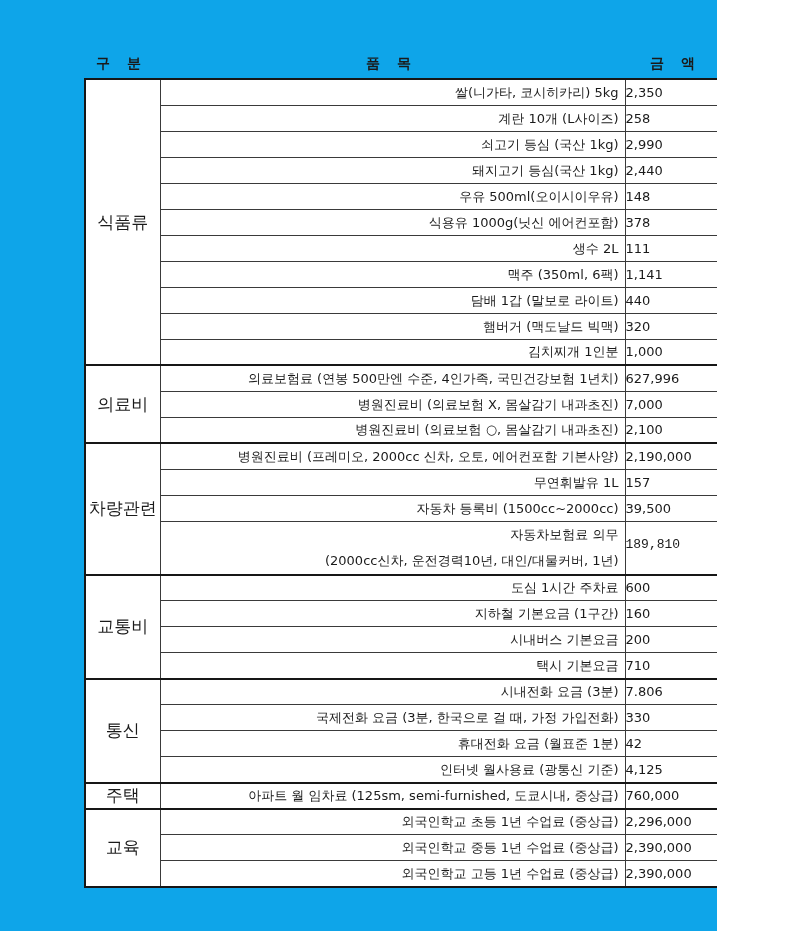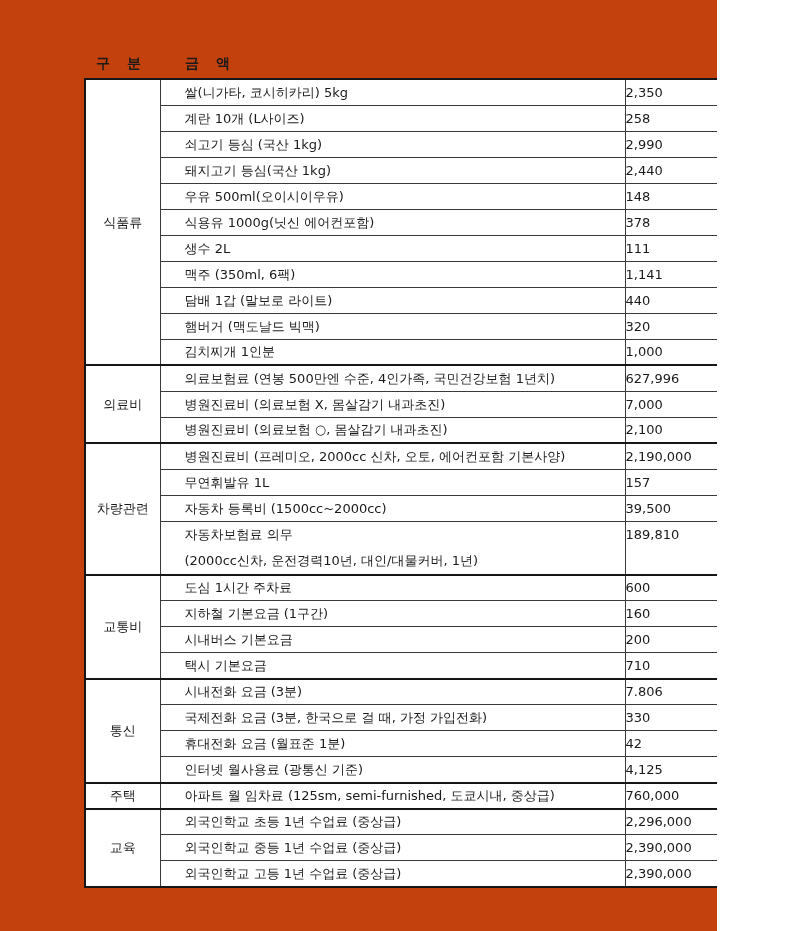--- a/index.html
+++ b/index.html
@@ -5,21 +5,21 @@
   * { margin: 0; padding: 0; box-sizing: border-box; }
   html, body {
     width: 809px; height: 931px;
     background: #ffffff;
     font-family: "DejaVu Sans", "Liberation Sans", sans-serif;
     color: #1a1a1a;
   }
   .sheet {
     position: relative;
     width: 717px; height: 931px;
-    background: #c2410c;
+    background: #0ea5e9;
     overflow: hidden;
   }
   .doc {
     position: absolute;
     left: 84px; top: 50px;
     width: 643px;
   }
   .head-row {
     display: flex;
     width: 643px;
@@ -49,47 +49,48 @@
     border: 1px solid #3a3a3a;
     height: 26px;
     line-height: 17px;
     vertical-align: middle;
     background: #ffffff;
   }
   table.price { border: 2px solid #161616; }
   table.price td.section-start { border-top: 2px solid #161616; }
   td.cat-cell {
     text-align: center;
-    font-size: 13px;
+    font-size: 17px;
     letter-spacing: 0px;
     white-space: nowrap;
   }
   td.item-cell {
-    text-align: left;
+    text-align: right;
     padding-left: 24px;
     padding-right: 6px;
     white-space: nowrap;
     overflow: hidden;
   }
   td.amt-cell {
     text-align: left;
     white-space: nowrap;
   }
   tr.tall td { height: 53px; }
   tr.tall td.item-cell .line { display: block; line-height: 26px; }
-  tr.tall td.amt-cell { vertical-align: top; line-height: 26px; padding-top: 0; }
+  tr.tall td.amt-cell { vertical-align: top; line-height: 26px; padding-top: 10px; font-family: Liberation Mono, monospace; }
 </style>
 </head>
 <body>
 
 <div class="sheet">
   <div class="doc">
 
     <div class="head-row">
       <div class="head-cell hc-cat">구 분</div>
+      <div class="head-cell hc-item">품  목</div>
       <div class="head-cell hc-amt">금 액</div>
     </div>
 
     <table class="price">
       <colgroup>
         <col class="c-cat">
         <col class="c-item">
         <col class="c-amt">
       </colgroup>
       <tbody>

